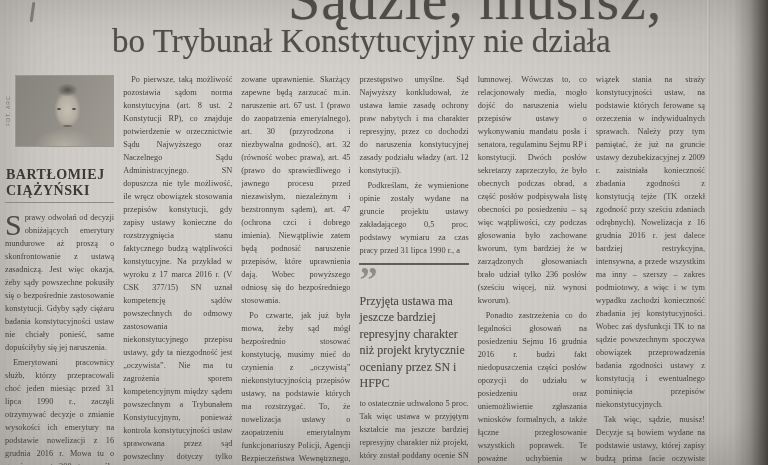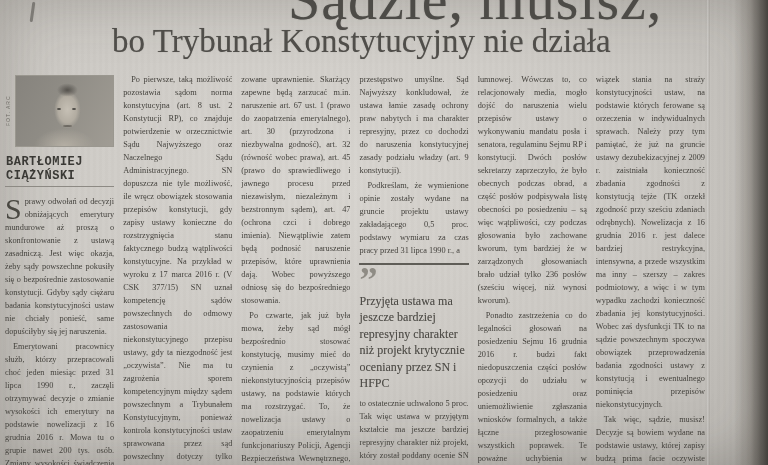--- a/index.html
+++ b/index.html
@@ -39,22 +39,22 @@
   .photo{flex:1;height:70px;position:relative;border:1px solid #9a978f;
     background:
       radial-gradient(ellipse 14px 9px at 53% 20%, #55524d 0%, rgba(85,82,77,0) 75%),
       radial-gradient(ellipse 17px 24px at 53% 48%, #c6c0b5 0%, #b2aca1 55%, rgba(178,172,161,0) 78%),
       radial-gradient(ellipse 38px 22px at 50% 100%, #b5afa4 0%, rgba(181,175,164,0) 80%),
       linear-gradient(115deg, #86837d 0%, #908d86 45%, #a09c94 100%);}
   .photo .eye{position:absolute;width:4px;height:2px;background:#4e4b46;border-radius:50%;top:32px;}
   .photo .eye.l{left:42%;} .photo .eye.r{left:58%;}
   .photo .mouth{position:absolute;width:9px;height:2px;background:#6e6a63;border-radius:50%;
     top:49px;left:48%;}
-  .byline{font-family:Liberation Mono, monospace;font-weight:bold;font-size:12px;
-    letter-spacing:.5px;color:#3a3935;margin:8px 0 3px 1px;}
+  .byline{font-family:Liberation Serif, serif;font-weight:bold;font-size:14px;
+    letter-spacing:.5px;color:#3a3935;margin:20px 0 3px 1px;}
   .byline-rule{height:1px;background:#8d8a84;margin-bottom:8px;}
 
   .dropcap::first-letter{float:left;font-size:30px;line-height:24px;padding:2px 3px 0 0;
     color:#4a4842;font-weight:500;}
 
   
   .pq-rule{height:2px;background:#5f5d57;margin:6px 0 4px 0;}
   .pq-mark{font-size:36px;line-height:22px;color:#8f8c85;font-weight:bold;
     font-family:"Liberation Serif",serif;margin-bottom:2px;}
   .pq-text{font-size:12px;line-height:16.4px;color:#4f4d48;margin-bottom:6px;
@@ -95,21 +95,21 @@
       <p class="indent">Po pierwsze, taką możliwość pozostawia sądom norma konstytucyjna (art. 8 ust. 2 Konstytucji RP), co znajduje potwierdzenie w orzecznictwie Sądu Najwyższego oraz Naczelnego Sądu Administracyjnego. SN dopuszcza nie tyle możliwość, ile wręcz obowiązek stosowania przepisów konstytucji, gdy zapisy ustawy konieczne do rozstrzygnięcia stanu faktycznego budzą wątpliwości konstytucyjne. Na przykład w wyroku z 17 marca 2016 r. (V CSK 377/15) SN uznał kompetencję sądów powszechnych do odmowy zastosowania niekonstytucyjnego przepisu ustawy, gdy ta niezgodność jest „oczywista”. Nie ma tu zagrożenia sporem kompetencyjnym między sądem powszechnym a Trybunałem Konstytucyjnym, ponieważ kontrola konstytucyjności ustaw sprawowana przez sąd powszechny dotyczy tylko konkretnej sprawy, czyli daje możliwość odmowy zastosowania przepisu niekonstytucyjnego w danym, konkretnym stanie faktycznym. To nie powoduje wyłączenia takiego przepisu z porządku prawnego.</p>
       <p class="indent">Po drugie, z art. 8 ust. 2 konstytucji koreluje z jej art. 178 ust. 1, który stanowi o podległości sędziego nie tylko ustawom, lecz również – a ra-</p>
     </div>
 
     <div class="col">
       <p>zowane uprawnienie. Skarżący zapewne będą zarzucać m.in. naruszenie art. 67 ust. 1 (prawo do zaopatrzenia emerytalnego), art. 30 (przyrodzona i niezbywalna godność), art. 32 (równość wobec prawa), art. 45 (prawo do sprawiedliwego i jawnego procesu przed niezawisłym, niezależnym i bezstronnym sądem), art. 47 (ochrona czci i dobrego imienia). Niewątpliwie zatem będą podnosić naruszenie przepisów, które uprawnienia dają. Wobec powyższego odniosę się do bezpośredniego stosowania.</p>
       <p class="indent">Po czwarte, jak już była mowa, żeby sąd mógł bezpośrednio stosować konstytucję, musimy mieć do czynienia z „oczywistą” niekonstytucyjnością przepisów ustawy, na podstawie których ma rozstrzygać. To, że nowelizacja ustawy o zaopatrzeniu emerytalnym funkcjonariuszy Policji, Agencji Bezpieczeństwa Wewnętrznego, Agencji Wywiadu (…) jest już na pierwszy rzut oka niekonstytucyjna, potwierdzają uwagi do rządowego projektu nowelizacji – opinia Helsińskiej Fundacji Praw Człowieka z 15 grudnia 2016 r. oraz uwagi SN z 9 grudnia 2016 r. HFPC zwróciła m.in. uwagę, że ustawa stanowi „zaprzeczenie zasady zaufania obywatela do państwa (art. 2 konstytucji) i</p>
     </div>
 
     <div class="col">
-      <p>przestępstwo umyślne. Sąd Najwyższy konkludował, że ustawa łamie zasadę ochrony praw nabytych i ma charakter represyjny, przez co dochodzi do naruszenia konstytucyjnej zasady podziału władzy (art. 9 konstytucji).</p>
+      <p>przestępstwo umyślne. Sąd Najwyższy konkludował, że ustawa łamie zasadę ochrony praw nabytych i ma charakter represyjny, przez co dochodzi do naruszenia konstytucyjnej zasady podziału władzy (art. 12 konstytucji).</p>
       <p class="indent">Podkreślam, że wymienione opinie zostały wydane na gruncie projektu ustawy zakładającego 0,5 proc. podstawy wymiaru za czas pracy przed 31 lipca 1990 r., a</p>
       <div class="pq-rule"></div>
       <div>
         <div class="pq-mark">”</div>
         <div class="pq-text">Przyjęta ustawa ma jeszcze bardziej represyjny charakter niż projekt krytycznie oceniany przez SN i HFPC</div>
       </div>
       <p>to ostatecznie uchwalono 5 proc. Tak więc ustawa w przyjętym kształcie ma jeszcze bardziej represyjny charakter niż projekt, który został poddany ocenie SN i HFPC.</p>
       <p class="indent">Już pobieżna analiza przepisów rozstrzygania ustawy, na podstawie której or-</p>
     </div>
 

